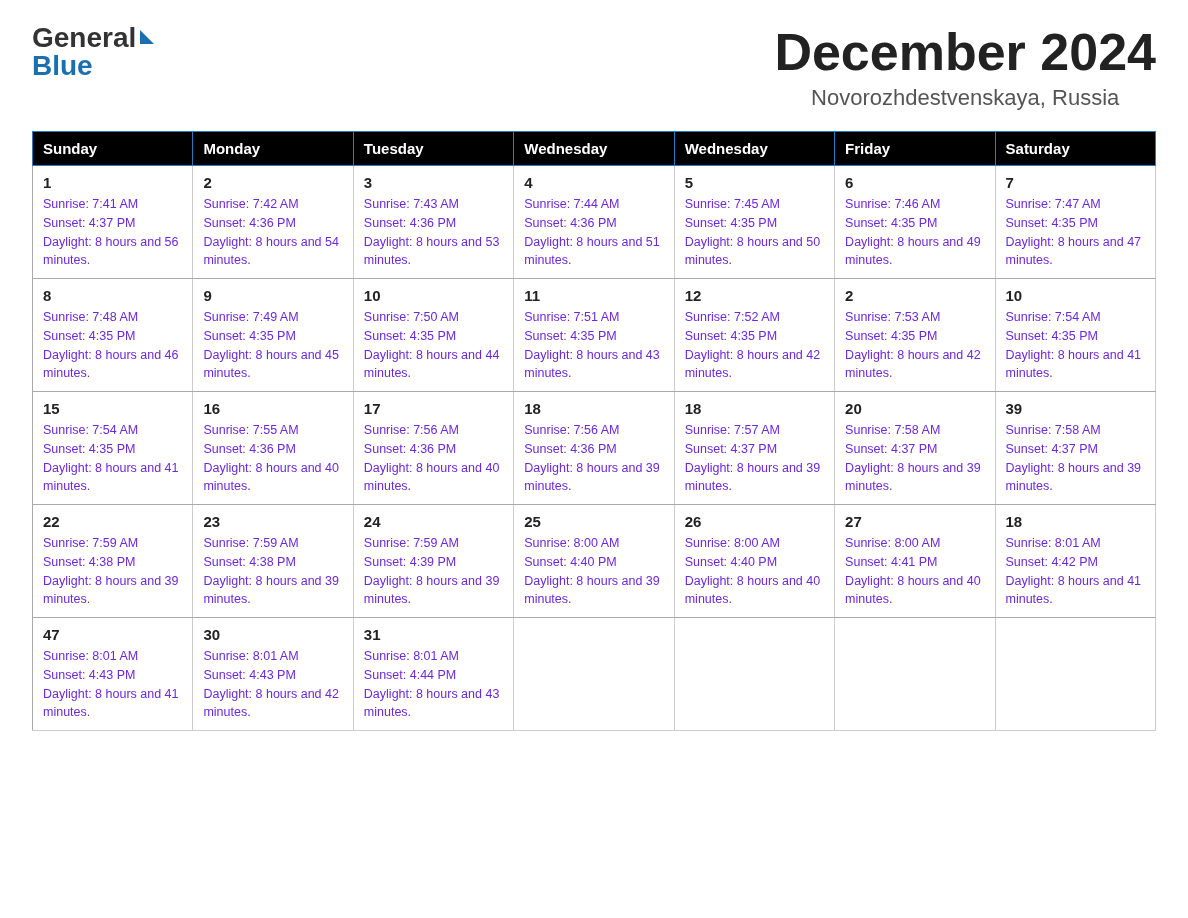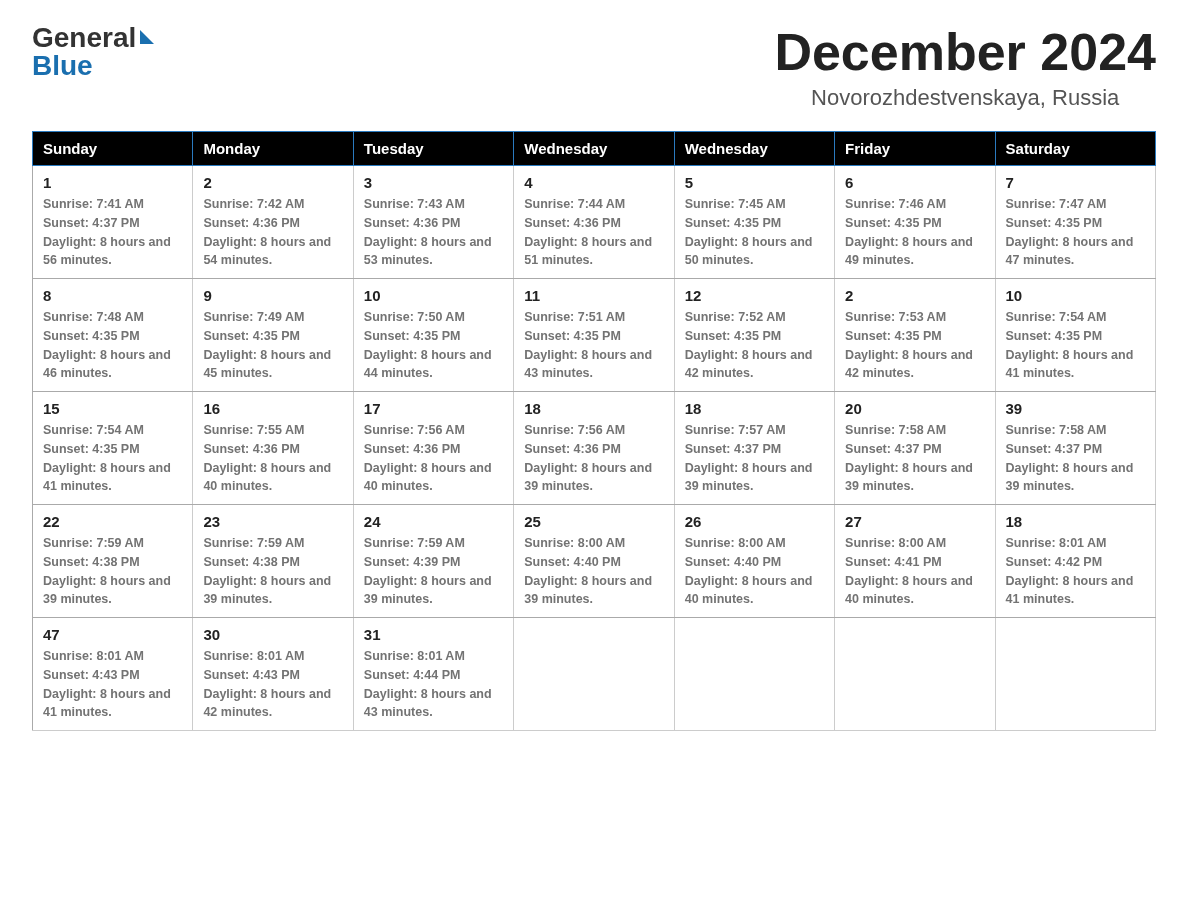--- a/index.html
+++ b/index.html
@@ -83,23 +83,22 @@
     }
     .day-num {
       font-size: 15px;
       font-weight: bold;
       color: #222;
       display: block;
       margin-bottom: 4px;
     }
     .day-info {
       font-size: 12.5px;
-      color: #737373;
+      color: #6d28d9;
       line-height: 1.5;
-      font-weight: bold;
     }
     .calendar tr:not(:last-child) td {
       border-bottom: 1px solid #aaa;
     }
     .calendar tr td:first-child {
       border-left: 1px solid #aaa;
     }
     .empty-cell {
       background: #fff;
     }

